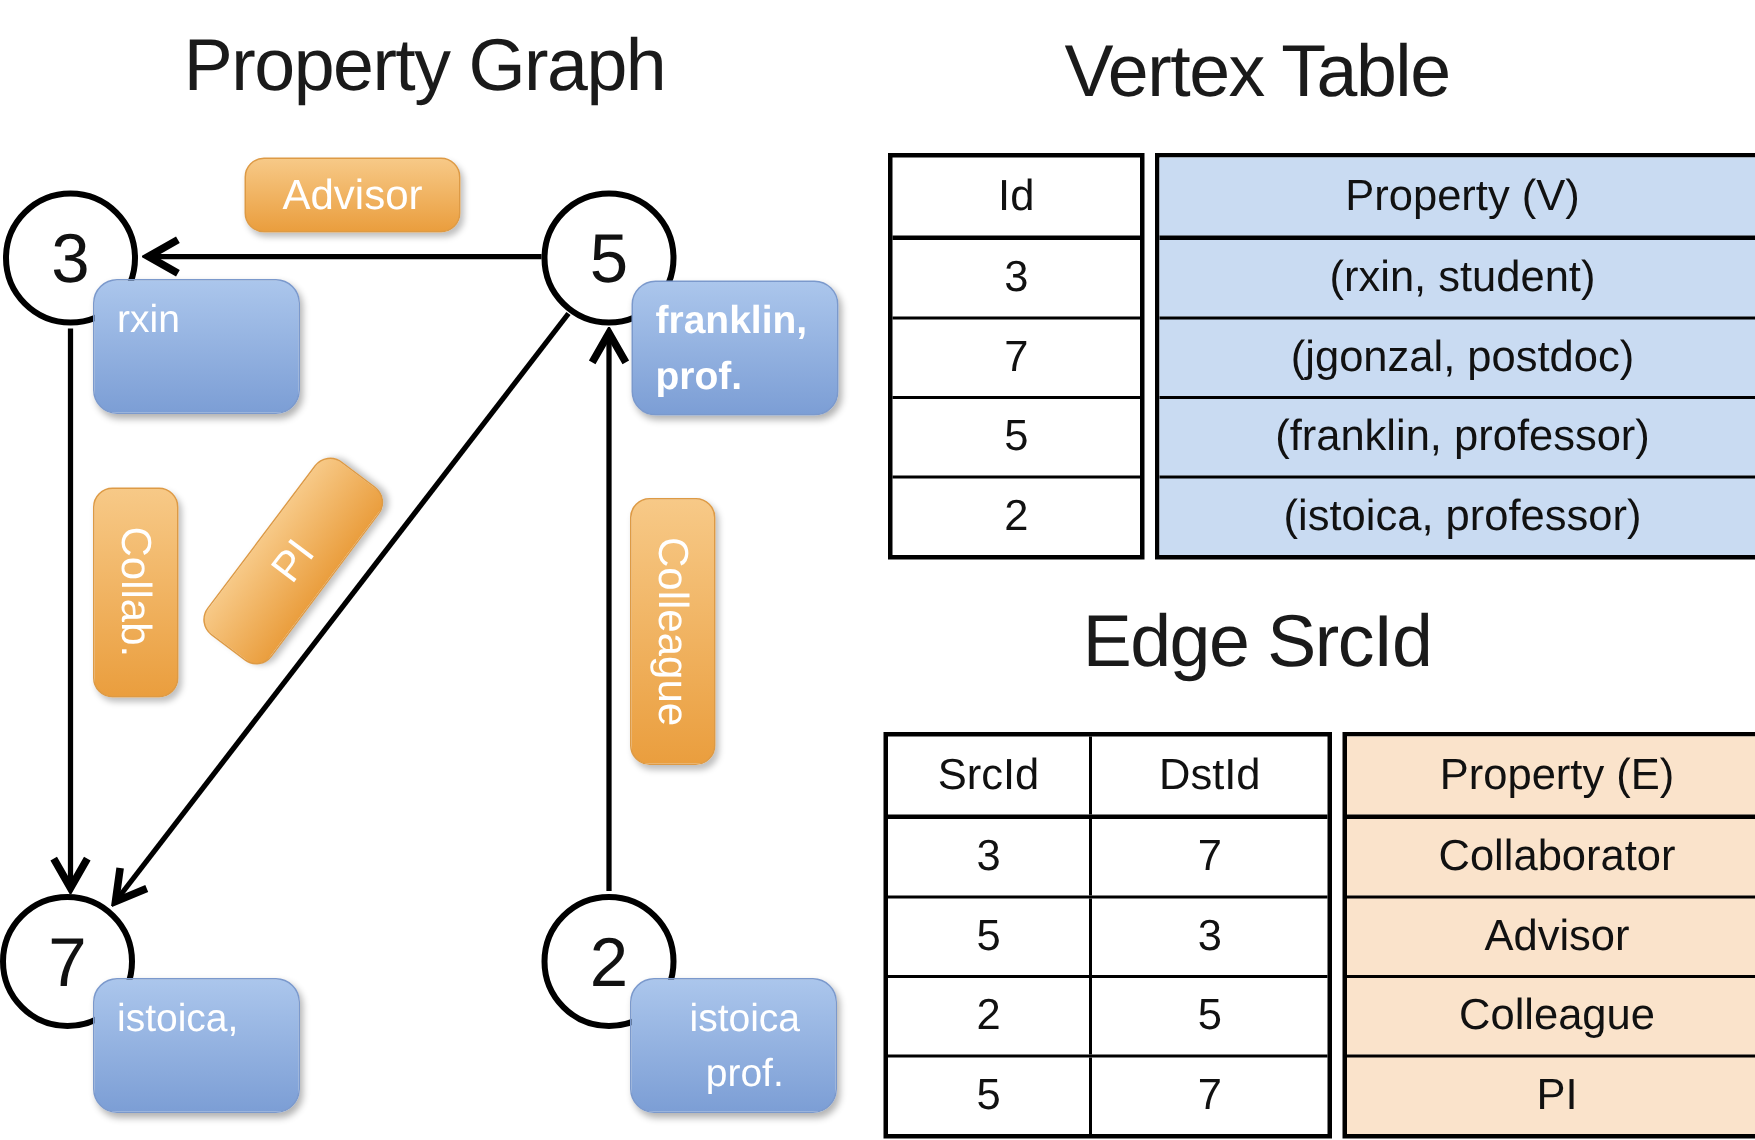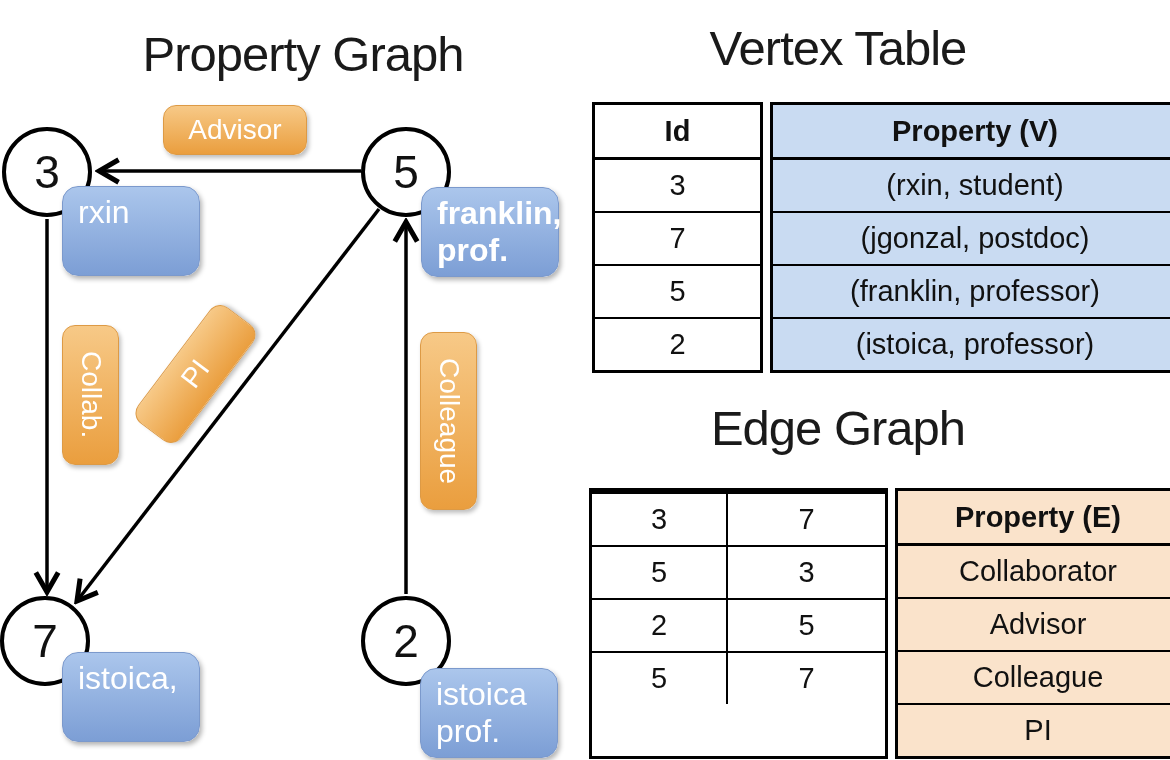--- a/index.html
+++ b/index.html
@@ -4,38 +4,38 @@
 <style>
   html,body { margin:0; padding:0; background:#ffffff; }
   .canvas {
     position:relative; width:1170px; height:760px; overflow:hidden;
     background:#ffffff; font-family:"Liberation Sans", sans-serif; color:#111;
   }
   .big-title {
     position:absolute; text-align:center; font-size:49px; letter-spacing:-1px;
     color:#1a1a1a; white-space:nowrap;
   }
-  .pg-title { left:0; top:26px; width:566px;margin-left:20px; }
+  .pg-title { left:0; top:16px; width:566px; }
   .vt-title { left:585px; top:20px; width:506px; }
   .et-title { left:585px; top:400px; width:506px; }
 
   
   .edges { position:absolute; left:0; top:0; }
   .node {
     position:absolute; width:90px; height:90px; box-sizing:border-box;
     border:4px solid #000; border-radius:50%; background:#fff;
     display:flex; align-items:center; justify-content:center;
     font-size:46px; color:#111;
   }
   .vbox {
     position:absolute; width:138px; height:90px; box-sizing:border-box;
     border-radius:16px; border:1px solid #7b99cc;
     background:linear-gradient(180deg,#abc6ec 0%, #7c9ed5 100%);
     box-shadow:2px 3px 5px rgba(0,0,0,0.30);
-    color:#fff; font-size:32px; line-height:37px; padding:7px 0 0 15px;
+    color:#fff; font-size:26px; line-height:37px; padding:7px 0 0 15px;
   }
   .pill {
     position:absolute; box-sizing:border-box;
     background:linear-gradient(180deg,#f7c987 0%, #ea9e3e 100%);
     border:1px solid #dd9a45; border-radius:13px;
     box-shadow:2px 3px 4px rgba(0,0,0,0.25);
     color:#fff; font-size:28px;
     display:flex; align-items:center; justify-content:center;
   }
   .pill-advisor   { left:163px; top:105px; width:144px; height:50px; }
@@ -52,36 +52,36 @@
   .sub-vprop { width:404px; }
   .sub-srcdst{ width:293px; }
   .sub-eprop { width:280px; }
   .cell, .erow {
     height:51px; border-top:2px solid #000;
     display:flex; align-items:center; justify-content:center;
     font-size:29px;
   }
   .cell.first, .erow.first { border-top:none; height:52px; }
   .cell.second, .erow.second { border-top:3px solid #000; }
-  .hdr { font-weight:bold; }
+  .hdr { font-weight:normal; }
   .blue-bg { background:#c9dbf2; }
   .tan-bg  { background:#fae3cb; }
   .erow { padding:0; }
   .ecell { display:flex; align-items:center; justify-content:center; height:100%; font-size:29px; }
   .ecell-src { width:134px; border-right:2px solid #000; }
   .ecell-dst { flex:1; }
 </style>
 </head>
 <body>
 
 <div class="canvas">
 
   <div class="big-title pg-title">Property Graph</div>
   <div class="big-title vt-title">Vertex Table</div>
-  <div class="big-title et-title">Edge Graph</div>
+  <div class="big-title et-title">Edge SrcId</div>
 
   <svg class="edges" width="585" height="760" viewBox="0 0 585 760">
     <defs>
       <marker id="arr" viewBox="0 0 10 10" refX="8.5" refY="5" markerWidth="8" markerHeight="8" orient="auto" markerUnits="strokeWidth">
         <path d="M1.5,1 L8.5,5 L1.5,9" fill="none" stroke="#000" stroke-width="1.8" stroke-linejoin="miter"></path>
       </marker>
     </defs>
     <line x1="361" y1="171" x2="99" y2="171" stroke="#000" stroke-width="3.5" marker-end="url(#arr)"></line>
     <line x1="47" y1="219" x2="47" y2="592" stroke="#000" stroke-width="3.5" marker-end="url(#arr)"></line>
     <line x1="406" y1="594" x2="406" y2="222" stroke="#000" stroke-width="3.5" marker-end="url(#arr)"></line>
@@ -96,21 +96,21 @@
   <div class="vbox" style="left:62px; top:186px;">
     <div>rxin</div>
   </div>
   <div class="vbox" style="left:421px; top:187px;font-weight:bold;">
     <div>franklin,</div>
     <div>prof.</div>
   </div>
   <div class="vbox" style="left:62px; top:652px;">
     <div>istoica,</div>
   </div>
-  <div class="vbox" style="left:420px; top:668px;">
+  <div class="vbox" style="left:420px; top:652px;text-align:center;">
     <div>istoica</div>
     <div>prof.</div>
   </div>
 
   <div class="pill pill-advisor">Advisor</div>
   <div class="pill pill-collab">Collab.</div>
   <div class="pill pill-pi">PI</div>
   <div class="pill pill-colleague">Colleague</div>
 
   <div class="tbl vtable">
@@ -125,20 +125,24 @@
       <div class="cell first hdr blue-bg">Property (V)</div>
       <div class="cell second blue-bg">(rxin, student)</div>
       <div class="cell blue-bg">(jgonzal, postdoc)</div>
       <div class="cell blue-bg">(franklin, professor)</div>
       <div class="cell blue-bg">(istoica, professor)</div>
     </div>
   </div>
 
   <div class="tbl etable">
     <div class="sub sub-srcdst">
+      <div class="erow first">
+        <div class="ecell ecell-src hdr">SrcId</div>
+        <div class="ecell ecell-dst hdr">DstId</div>
+      </div>
       <div class="erow second">
         <div class="ecell ecell-src">3</div>
         <div class="ecell ecell-dst">7</div>
       </div>
       <div class="erow">
         <div class="ecell ecell-src">5</div>
         <div class="ecell ecell-dst">3</div>
       </div>
       <div class="erow">
         <div class="ecell ecell-src">2</div>

